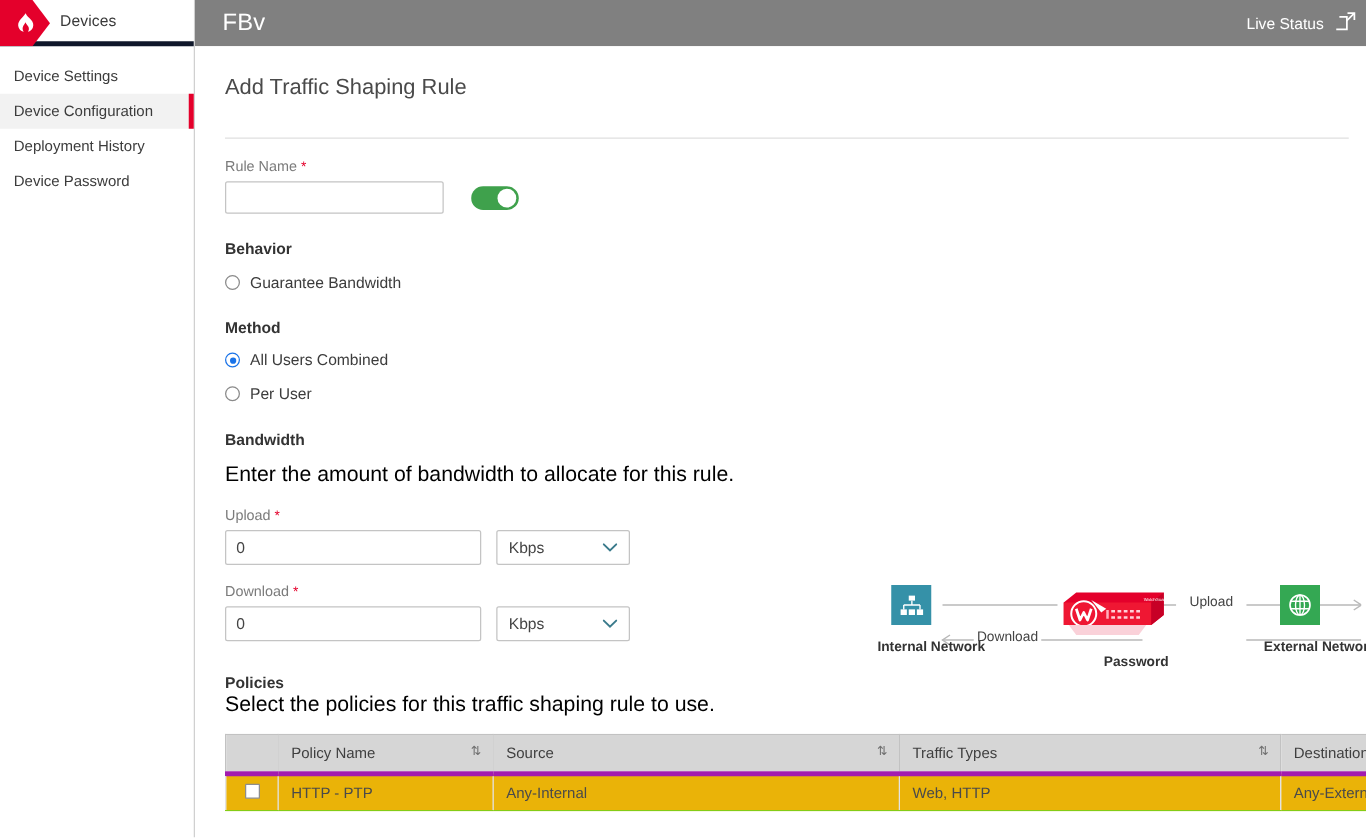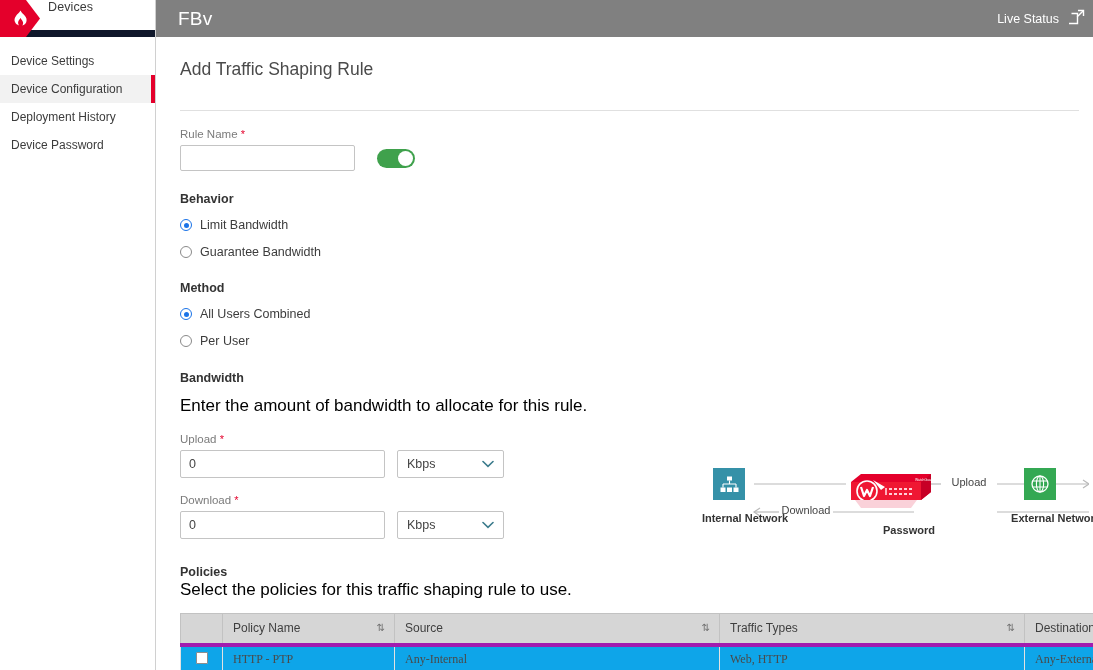--- a/index.html
+++ b/index.html
@@ -17,23 +17,23 @@
   
   #sidebar {
     position: absolute; left: 0; top: 0;
     width: 156px; height: 670px;
     background: #ffffff;
     border-right: 1px solid #d0d0d0;
   }
   #brandbar {
     position: relative;
     height: 37px;
-    border-bottom: 7px solid #0f172a;
+    border-bottom: 4px solid #0f172a;
     background: #fff;
-    display: flex; 
+    display: flex; align-items: center;
   }
   .logo-shape {
     position: absolute; left: 0; top: 0;
     width: 40px; height: 37px;
     background: #e4002b;
     clip-path: polygon(0 0, 26px 0, 40px 50%, 26px 100%, 0 100%);
     display: flex; align-items: center; justify-content: center;
   }
   .flame { display:block; }
   .brand-label {
@@ -198,25 +198,24 @@
     border-right: 1px solid #c2c2c2;
     border-top: 1px solid #c2c2c2;
     border-bottom: 4px solid #a21caf;
     position: relative;
   }
   table.grid th:first-child { border-left: 1px solid #c2c2c2; }
   table.grid td {
     height: 30px;
     padding: 0 10px;
     border-right: 1px solid #e2e2e2;
-    border-bottom: 4px solid #84cc16;
+    border-bottom: 1px solid #84cc16;
     color: #4a4a4a;
-    background: #0ea5e9;
+    background: #eab308;
     vertical-align: middle;
-    font-family: Liberation Serif, serif;
   }
   table.grid td:first-child { border-left: 1px solid #e2e2e2; }
   .link-cell { color: #4a78b5; }
   .sort-ico {
     position: absolute; right: 9px; top: 50%;
     transform: translateY(-50%);
     color: #6f6f6f; font-size: 10px; line-height: 1;
   }
   .cbx {
     width: 12px; height: 12px;
@@ -287,24 +286,20 @@
         <div class="row" style="gap:22px;">
           <input class="txt" style="width: 175px;" type="text" placeholder="" value="">
           <div class="toggle">
             <div class="knob"></div>
           </div>
         </div>
       </div>
 
       <div style="margin-top:21px;">
         <div class="section-head">Behavior</div>
-        <div class="radio-row" style="margin-top:12px;">
-          <span class="radio on"></span>
-          <span>Limit Bandwidth</span>
-        </div>
         <div class="radio-row" style="margin-top:13px;">
           <span class="radio"></span>
           <span>Guarantee Bandwidth</span>
         </div>
       </div>
 
       <div style="margin-top:22px;">
         <div class="section-head">Method</div>
         <div class="radio-row" style="margin-top:12px;">
           <span class="radio on"></span>

